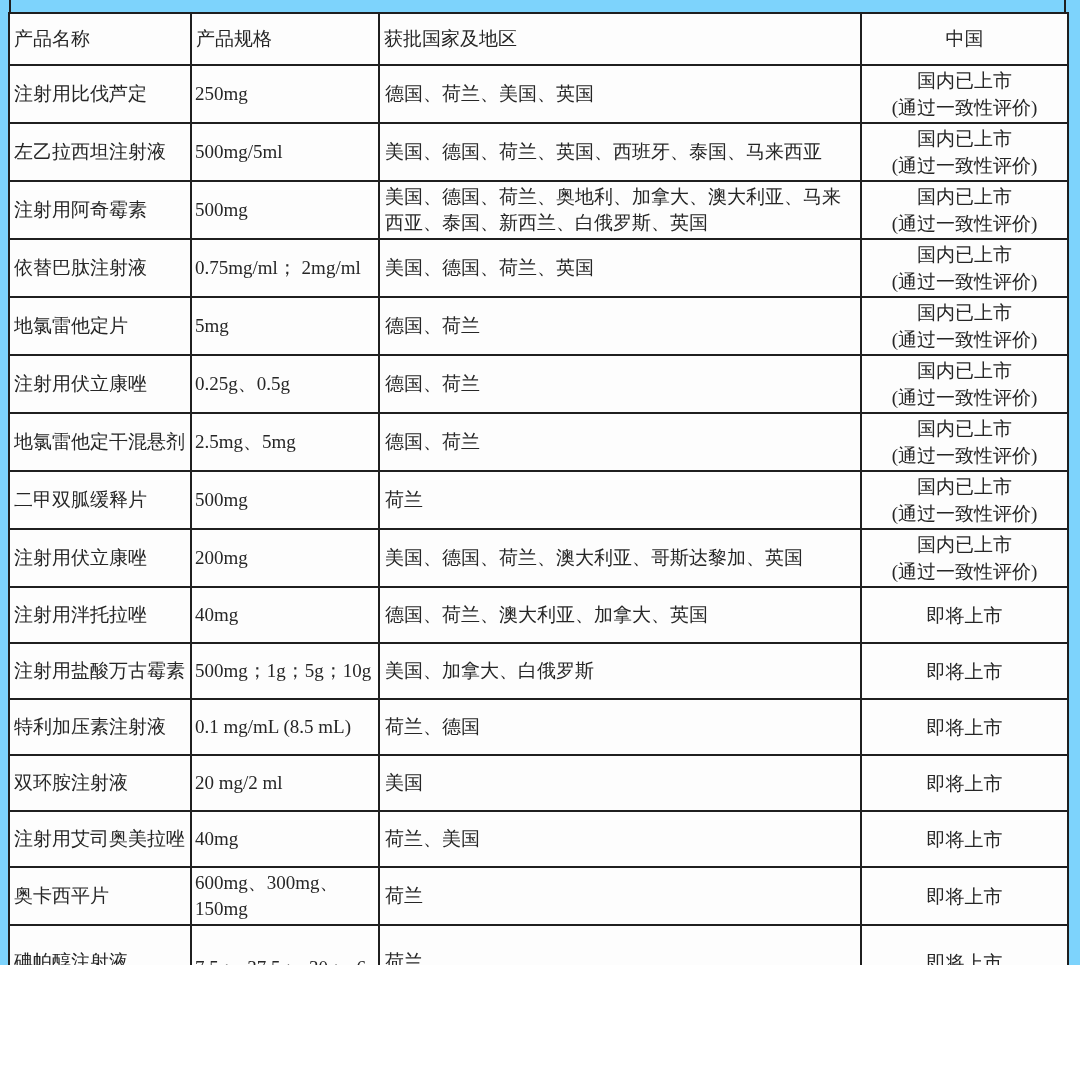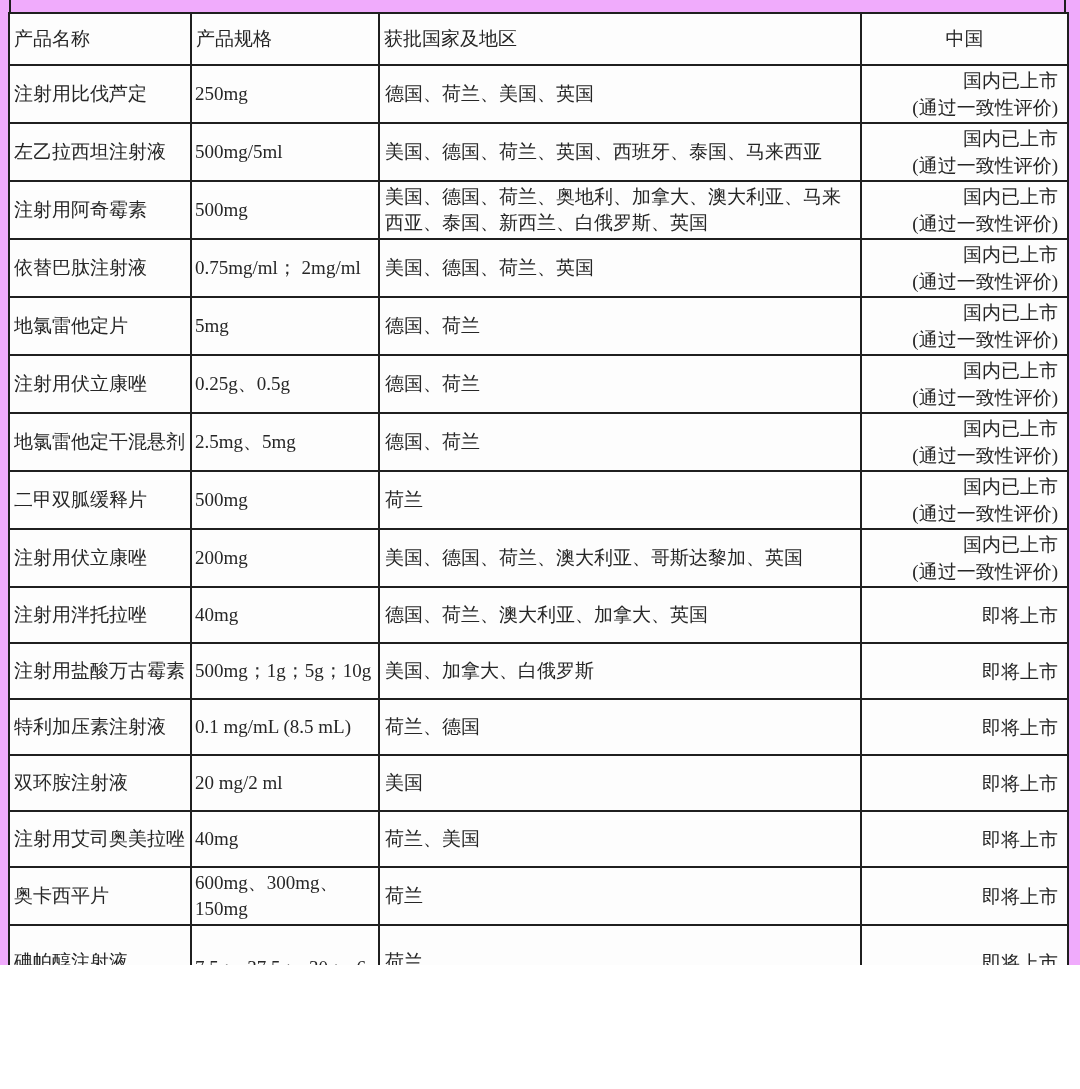--- a/index.html
+++ b/index.html
@@ -4,21 +4,21 @@
 <style>
   html, body { margin: 0; padding: 0; }
   body {
     font-family: "Liberation Serif", "DejaVu Serif", serif;
     background: #ffffff;
   }
   #screen {
     position: relative;
     width: 1080px;
     height: 965px;
-    background: #f0abfc;
+    background: #7dd3fc;
     overflow: hidden;
     color: #222222;
   }
   
   .stub {
     position: absolute;
     top: 0;
     width: 2px;
     height: 13px;
     background: #1f1f1f;
@@ -59,21 +59,21 @@
   }
   td.name    { padding: 2px 1px 2px 4px; }
   td.spec    { padding: 2px 1px 2px 3px; white-space: normal; }
   td.regions { padding: 2px 8px 2px 5px; margin-left: 41px; }
   th.left    { padding-left: 4px; }
   th.center, td.china {
     text-align: center;
     vertical-align: middle;
     padding: 1px 9px;
   }
-  td.china .line { line-height: 27px; text-align: right; }
+  td.china .line { line-height: 27px; }
 
   tr.last-row td { vertical-align: bottom; }
   tr.last-row td.name,
   tr.last-row td.regions { padding-bottom: 7px; }
   tr.last-row td.spec    { padding-bottom: 1px; }
   tr.last-row td.china   { padding-bottom: 6px; }
 </style>
 </head>
 <body>
 

